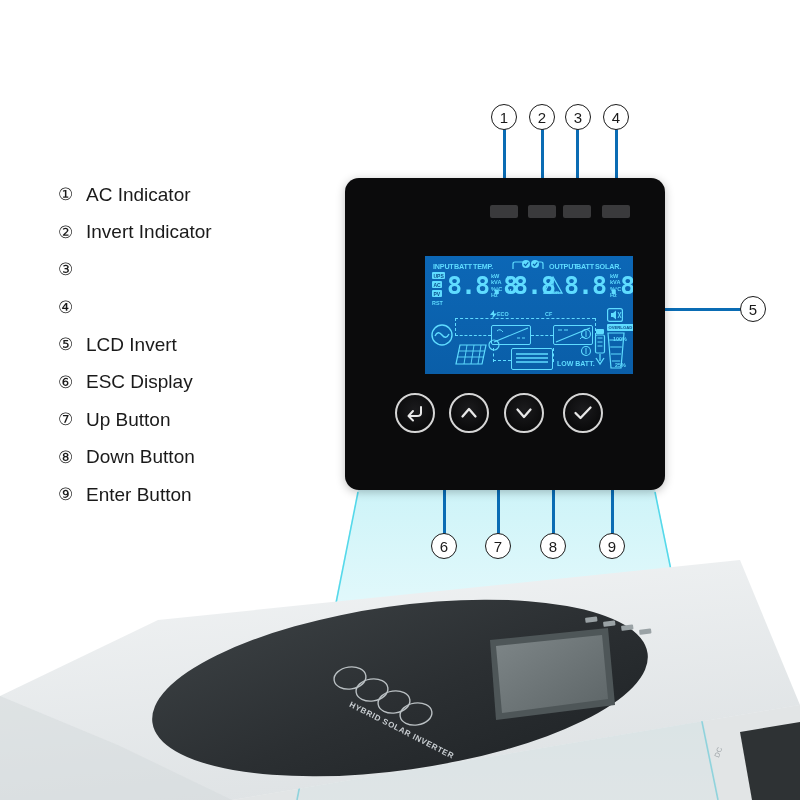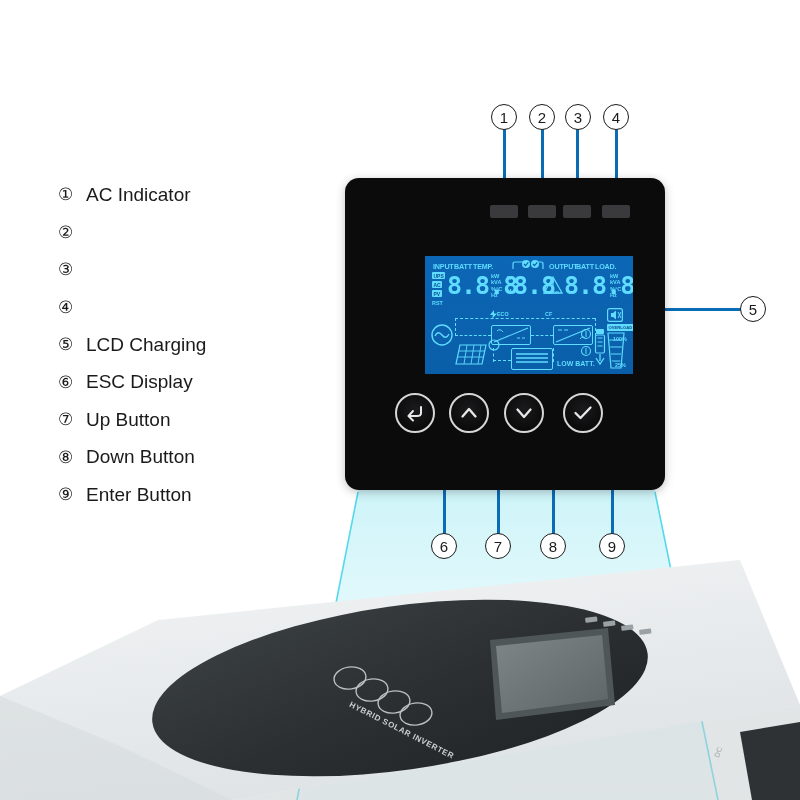--- a/index.html
+++ b/index.html
@@ -220,30 +220,31 @@
 <div id="stage">
 
 
   <div id="legend">
     <div class="legend-item">
       <span class="legend-num">①</span>
       <span class="legend-label">AC Indicator</span>
     </div>
     <div class="legend-item">
       <span class="legend-num">②</span>
+      <span class="legend-label">Invert Indicator</span>
     </div>
     <div class="legend-item">
       <span class="legend-num">③</span>
     </div>
     <div class="legend-item">
       <span class="legend-num">④</span>
     </div>
     <div class="legend-item">
       <span class="legend-num">⑤</span>
-      <span class="legend-label">LCD Charging</span>
+      <span class="legend-label">LCD Invert</span>
     </div>
     <div class="legend-item">
       <span class="legend-num">⑥</span>
       <span class="legend-label">ESC Display</span>
     </div>
     <div class="legend-item">
       <span class="legend-num">⑦</span>
       <span class="legend-label">Up Button</span>
     </div>
     <div class="legend-item">
@@ -334,21 +335,21 @@
     <div class="led" style="left:257px;"></div>
 
     <div id="lcd">
 
       <div class="seg-head" style="left:8px; top:6px;">INPUT</div>
       <div class="seg-head" style="left:29px; top:6px;">BATT</div>
       <div class="seg-head" style="left:48px; top:6px;">TEMP.</div>
 
       <div class="seg-head" style="left:124px; top:6px;">OUTPUT</div>
       <div class="seg-head" style="left:151px; top:6px;">BATT</div>
-      <div class="seg-head" style="left:170px; top:6px;">LOAD.</div>
+      <div class="seg-head" style="left:170px; top:6px;">SOLAR.</div>
 
       <svg style="position:absolute; left:86px; top:3px;" width="34" height="12" viewBox="0 0 34 12">
         <path d="M2,10 L2,5 Q2,3 4,3 L12,3" fill="none" stroke="#5fdcff" stroke-width="1.2"></path>
         <path d="M32,10 L32,5 Q32,3 30,3 L22,3" fill="none" stroke="#5fdcff" stroke-width="1.2"></path>
         <circle cx="15" cy="5" r="4" fill="#5fdcff"></circle>
         <path d="M13,5 L14.5,6.6 L17.3,3.4" fill="none" stroke="#0a5ea8" stroke-width="1.1"></path>
         <circle cx="24" cy="5" r="4" fill="#5fdcff"></circle>
         <path d="M22,5 L23.5,6.6 L26.3,3.4" fill="none" stroke="#0a5ea8" stroke-width="1.1"></path>
       </svg>
 

